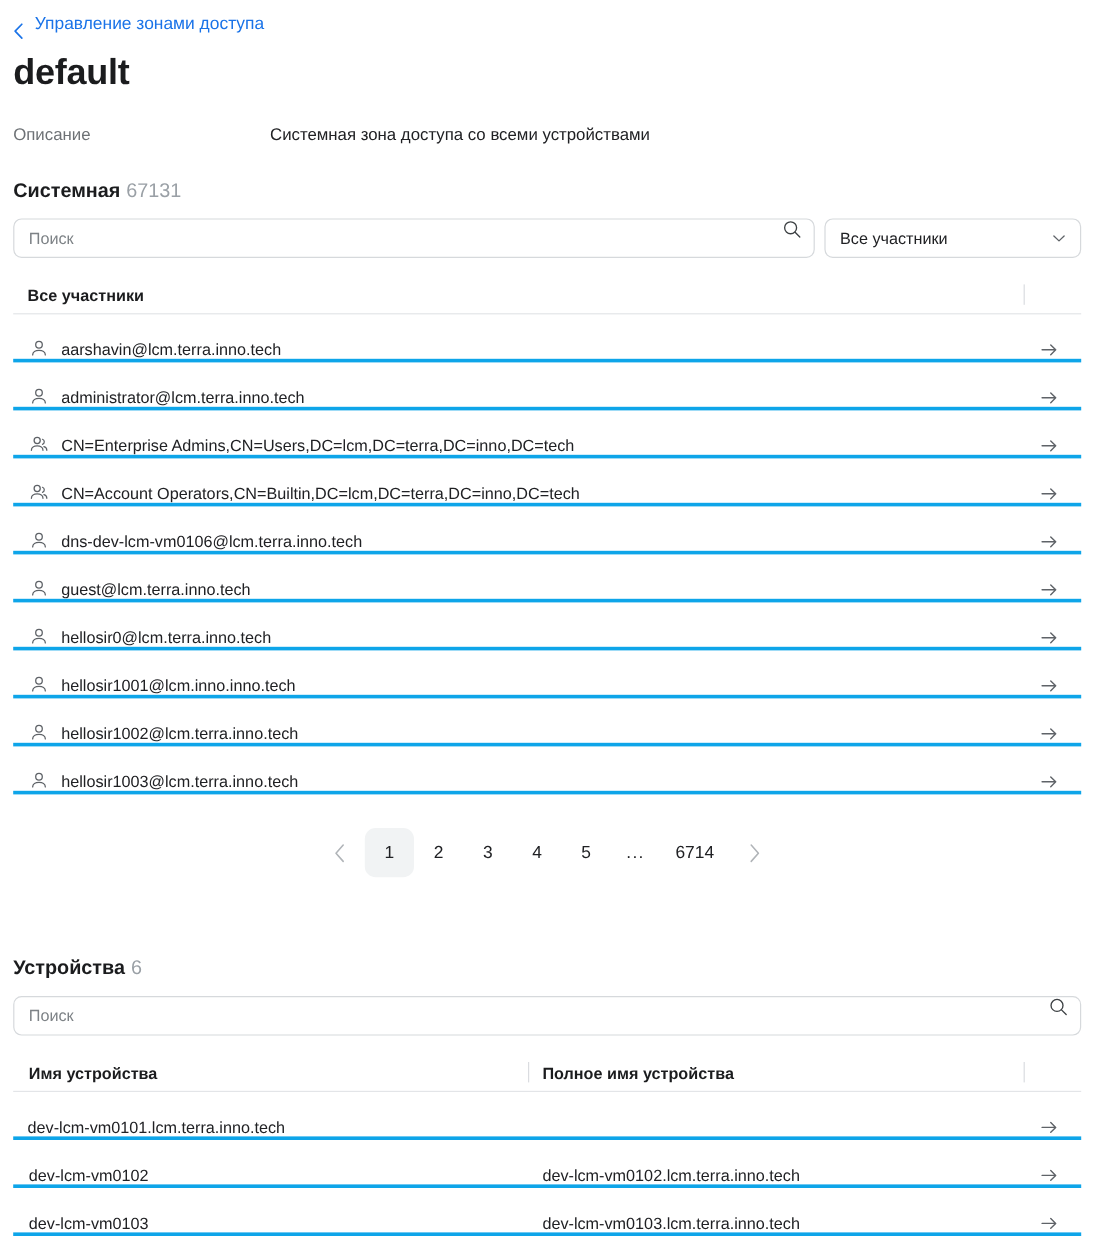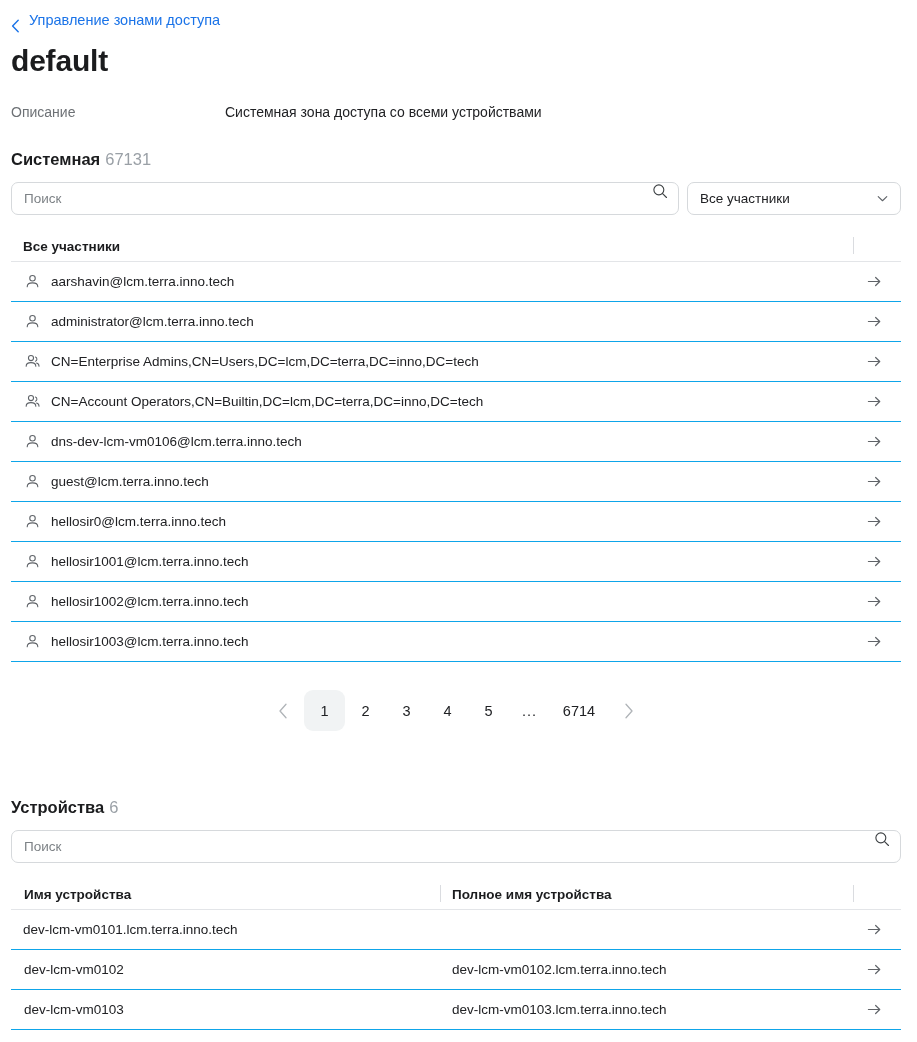--- a/index.html
+++ b/index.html
@@ -135,23 +135,23 @@
   .th { padding-left: 12px; }
   .th-divider {
     position: absolute;
     width: 1px; height: 17px;
     background: #dadce0;
     top: 6px;
   }
 
   .trow {
     display: flex;
-    align-items: center;
+    align-items: flex-end;
     height: 40px;
-    border-bottom: 1px solid #0ea5e9;
+    border-bottom: 3px solid #0ea5e9;
     font-size: 13.5px;
     color: #202124;
     cursor: pointer;
     position: relative;
   }
   .trow .cell { display: flex; align-items: center; }
   .trow .pill-icon { flex: none; width: 17px; height: 17px; margin-left: 13px; margin-right: 10px; }
   .trow .pill-icon svg { display: block; }
   .trow .name { white-space: nowrap; overflow: hidden; text-overflow: ellipsis; }
   .trow .go {
@@ -356,21 +356,21 @@
     </span>
   </div>
 
   <div class="trow">
     <span class="pill-icon">
       <svg width="17" height="17" viewBox="0 0 18 18" fill="none" xmlns="http://www.w3.org/2000/svg">
         <circle cx="9" cy="5.6" r="2.9" stroke="#5f6368" stroke-width="1.15"></circle>
         <path d="M3.4 14.6c0-2.5 2.5-4.1 5.6-4.1s5.6 1.6 5.6 4.1" stroke="#5f6368" stroke-width="1.15" stroke-linecap="round"></path>
       </svg>
     </span>
-    <span class="name">hellosir1001@lcm.terra.inno.tech</span>
+    <span class="name">hellosir1001@lcm.inno.inno.tech</span>
     <span class="go">
       <svg width="15" height="15" viewBox="0 0 16 16" fill="none" xmlns="http://www.w3.org/2000/svg">
         <path d="M1.5 8h12M9.2 3.7L13.6 8l-4.4 4.3" stroke="#5f6368" stroke-width="1.25" stroke-linecap="round" stroke-linejoin="round"></path>
       </svg>
     </span>
   </div>
 
   <div class="trow">
     <span class="pill-icon">
       <svg width="17" height="17" viewBox="0 0 18 18" fill="none" xmlns="http://www.w3.org/2000/svg">

